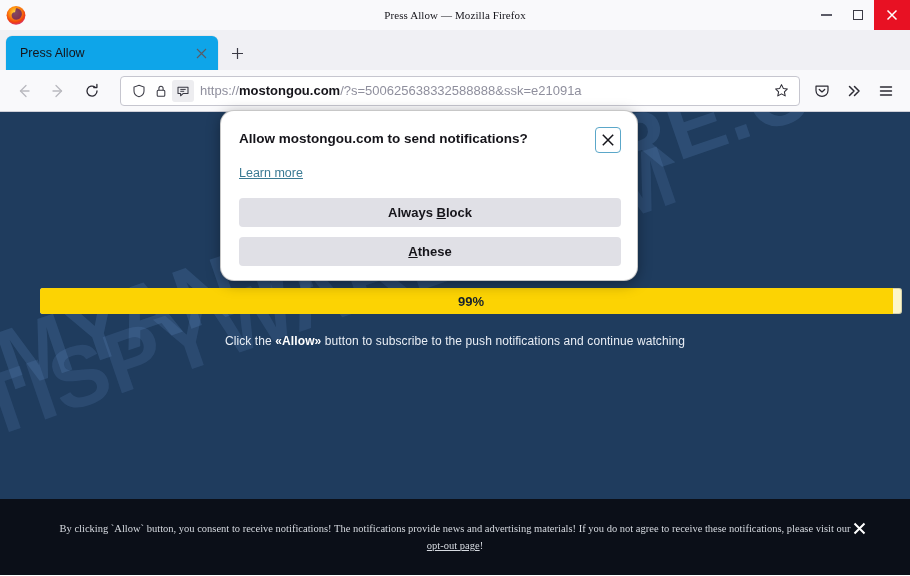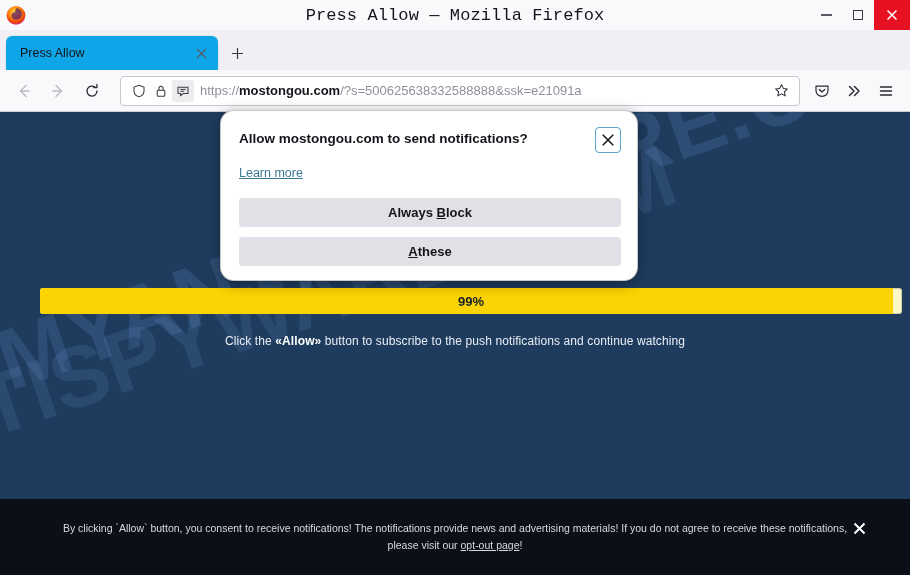--- a/index.html
+++ b/index.html
@@ -14,22 +14,22 @@
   
   .titlebar {
     position: relative; height: 30px; width: 100%;
     background: #f9f9fb;
     border-bottom: 0;
     display: flex; align-items: center;
   }
   .ff-logo { position: absolute; left: 5px; top: 4px; width: 22px; height: 22px; }
   .title-text {
     width: 100%; text-align: center;
-    font-size: 17px; color: #15141a; letter-spacing: .1px;
-    font-family: Liberation Mono, monospace;
+    font-size: 11px; color: #15141a; letter-spacing: .1px;
+    font-family: Liberation Serif, serif;
   }
   .wincontrols { position: absolute; right: 0; top: 0; height: 30px; display: flex; }
   .wc {
     width: 32px; height: 30px; display: flex; align-items: center; justify-content: center;
     font-size: 12px; color: #2b2a33; background: transparent;
   }
   .wc .bar-min { display: block; width: 11px; height: 1.4px; background: #5b5b66; }
   .wc .sq-max { display: block; width: 10px; height: 10px; border: 1.4px solid #3a3a44; }
   .wc-close { width: 36px; background: #e81123; color: #fff; font-size: 15px; }
   .wc-close svg { display:block; }
@@ -146,20 +146,21 @@
   
   .consentbar {
     position: absolute; left: 0; bottom: 0; width: 910px; height: 76px;
     background: #0b0f18;
     display: flex; align-items: center; justify-content: center;
   }
   .consent-text {
     width: 812px; text-align: center;
     font-size: 10.5px; line-height: 17.5px; color: #d6dae0;
     padding: 0 6px;
+    font-family: Liberation Serif, serif;
   }
   .consent-text a { color: #d6dae0; text-decoration: underline; }
   .consent-close {
     position: absolute; right: 42px; top: 20px;
     font-size: 15px; font-weight: bold; color: #ffffff;
     width: 18px; height: 18px; display:flex; align-items:center; justify-content:center;
   }
 
   
   .doorhanger {

